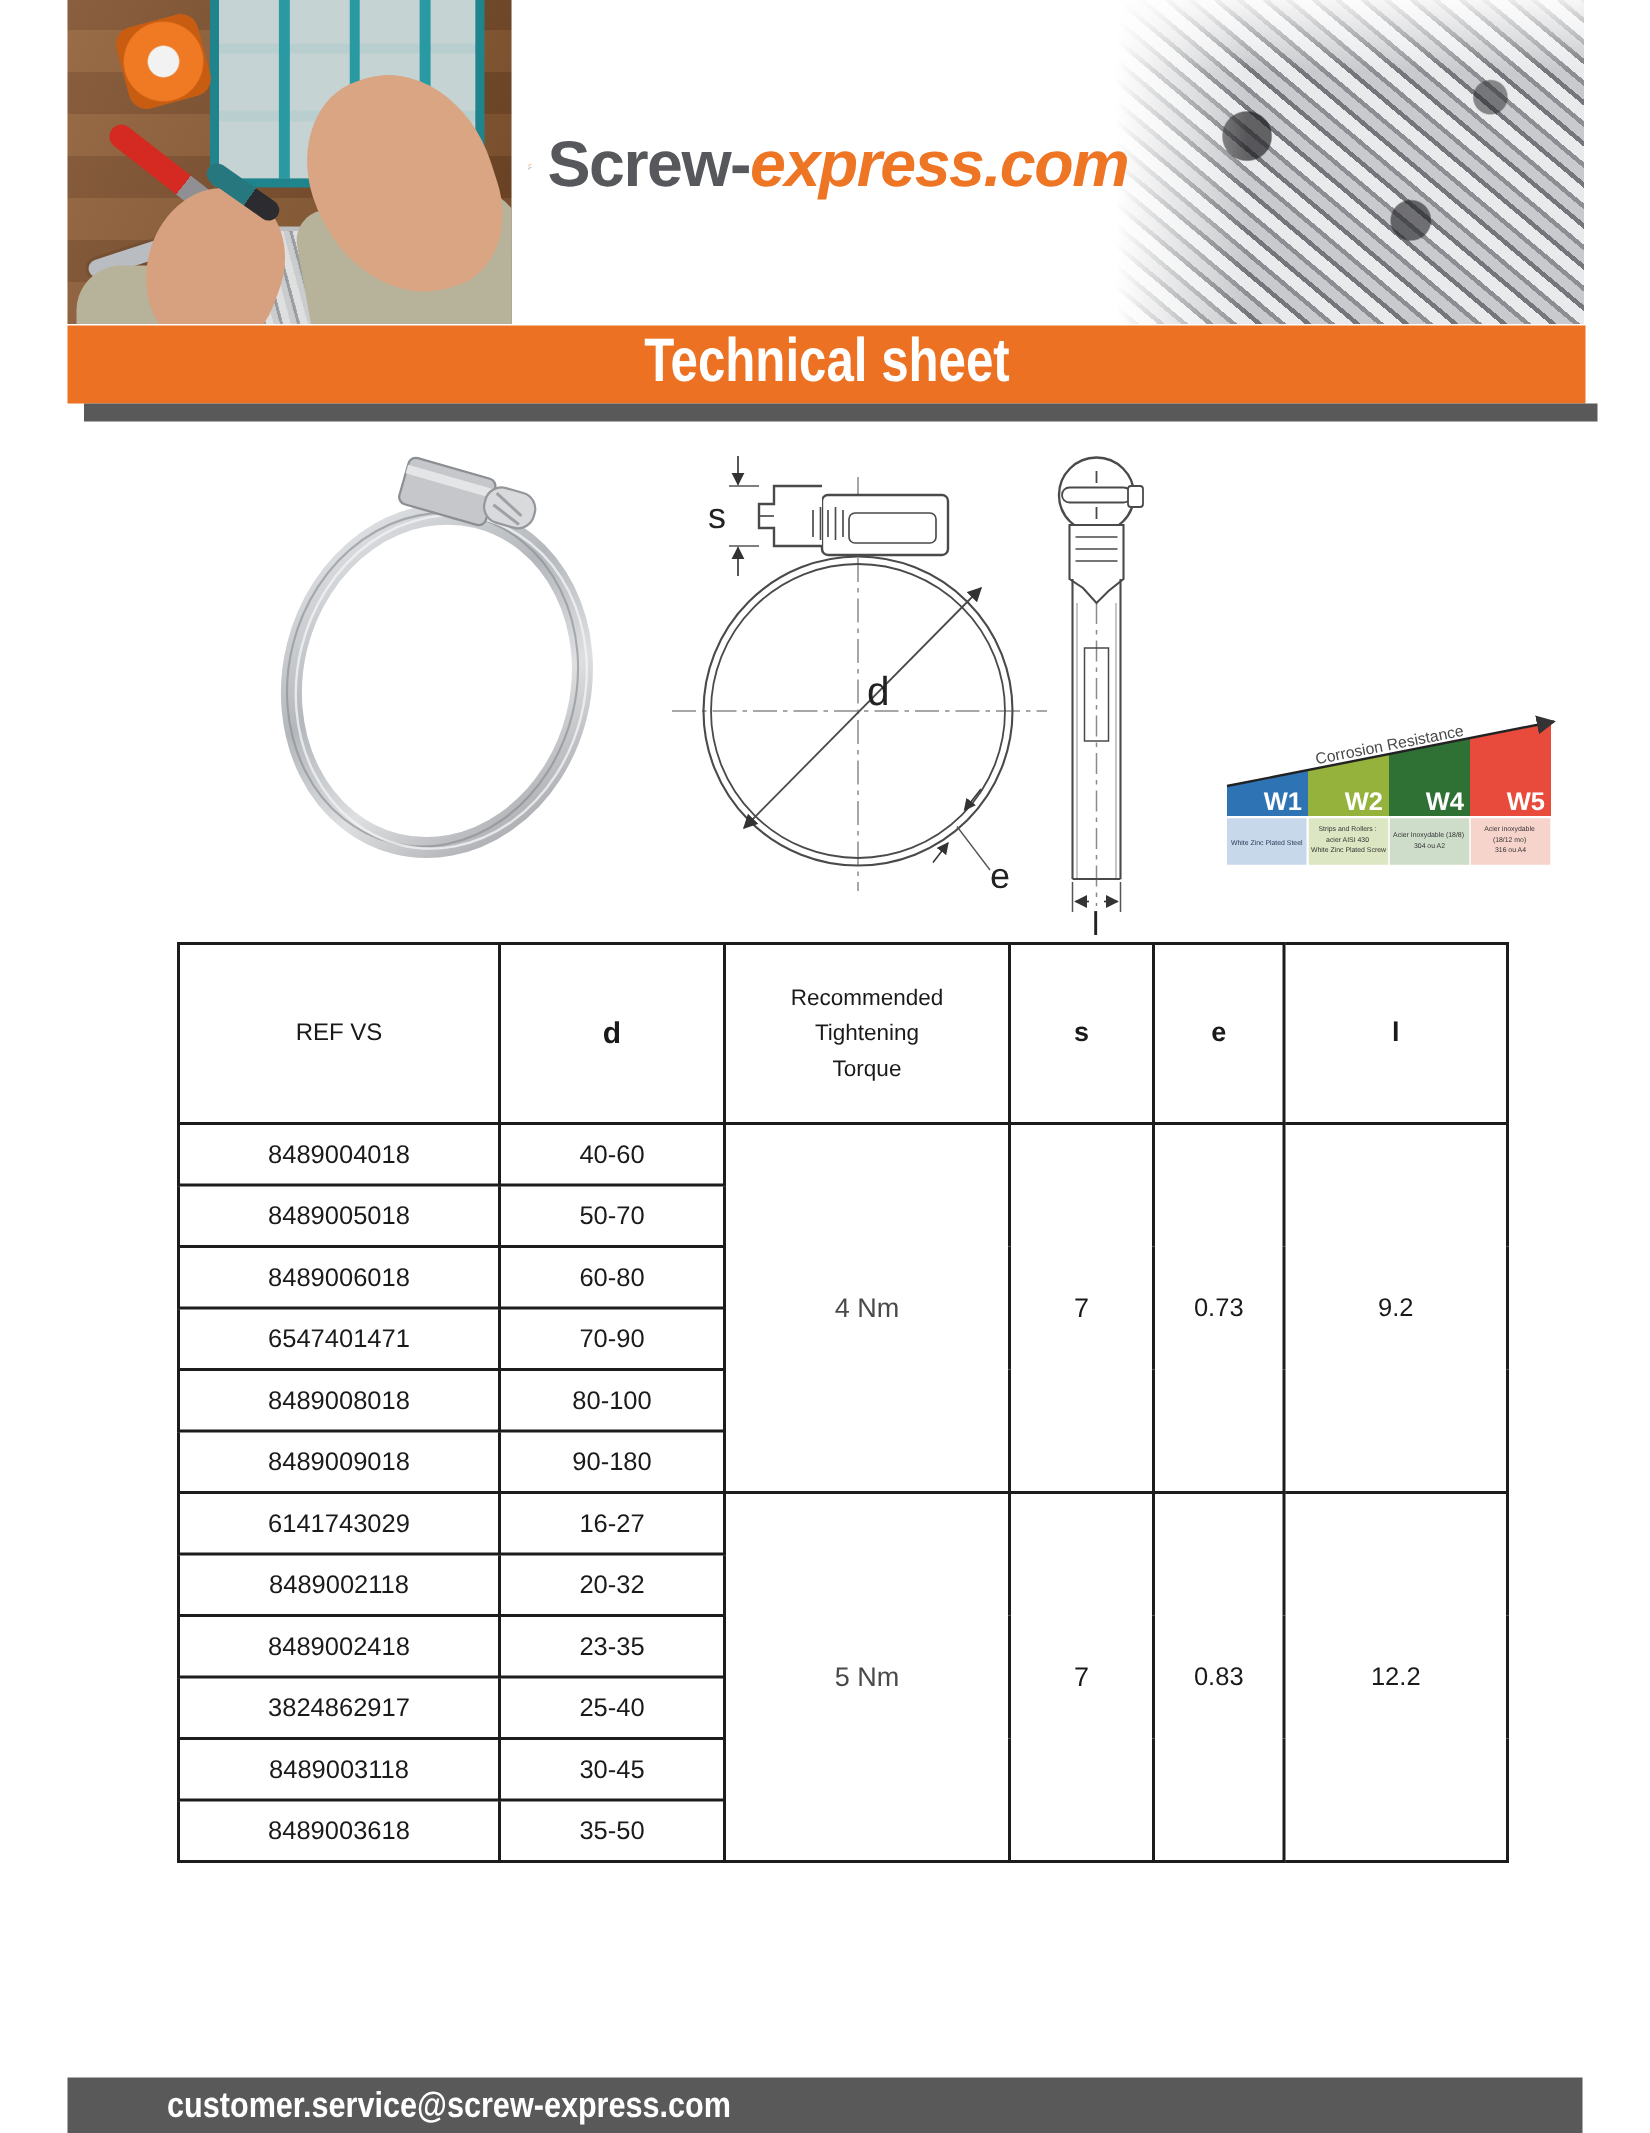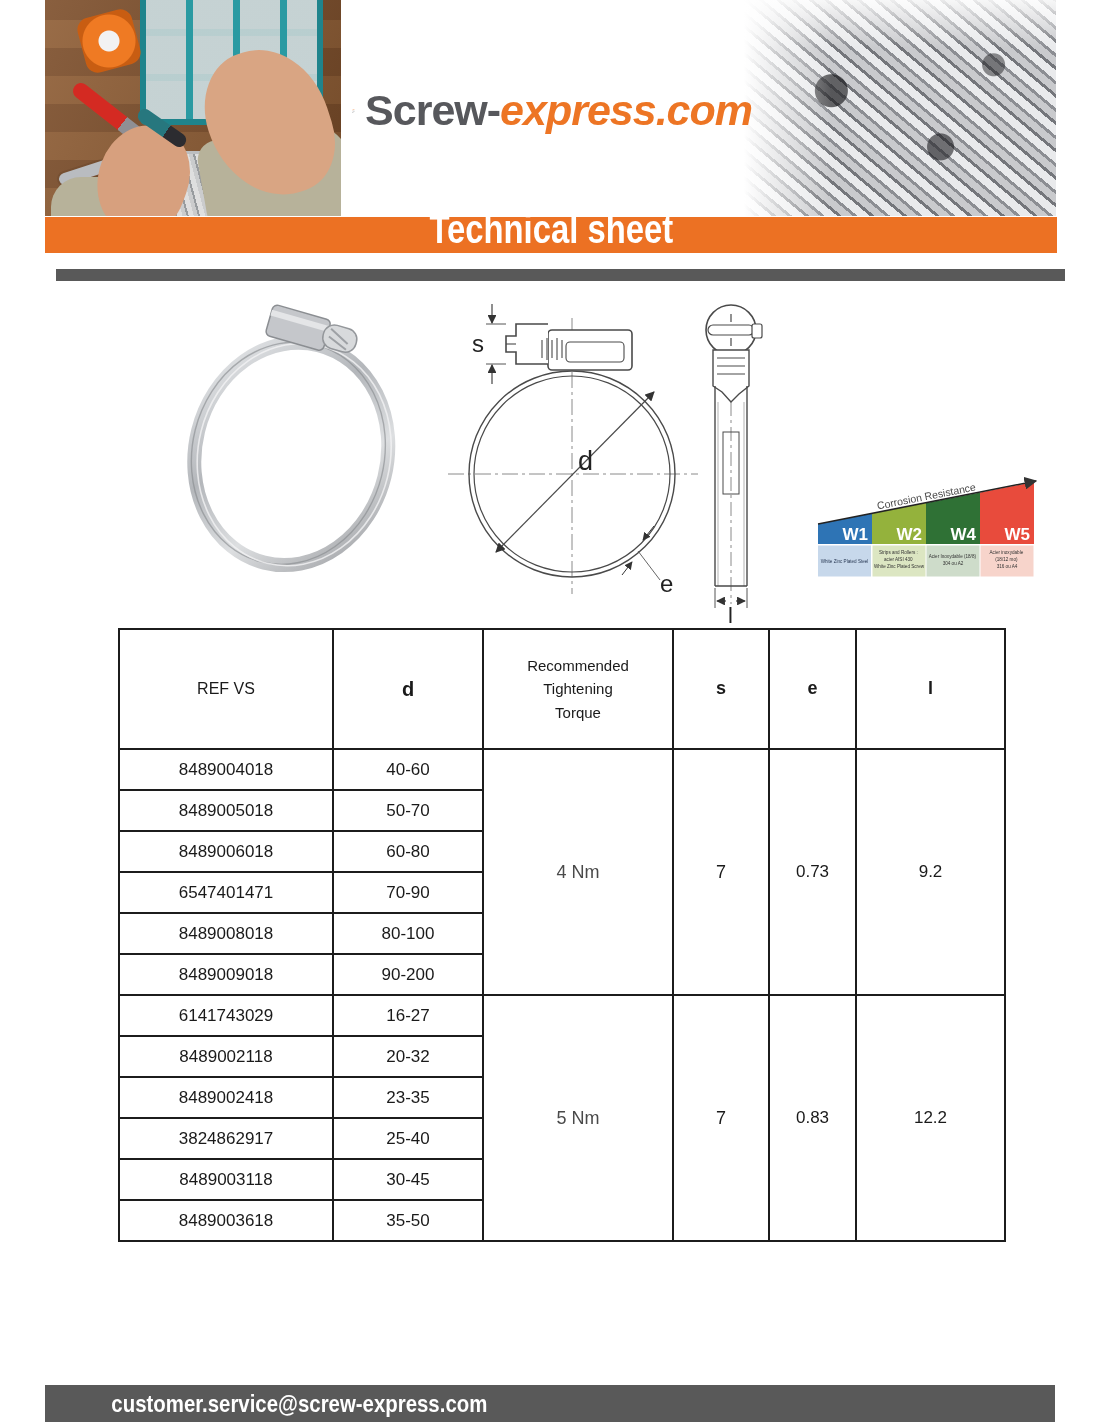--- a/index.html
+++ b/index.html
@@ -57,22 +57,22 @@
                linear-gradient(180deg, rgba(255,255,255,0.85) 0%, rgba(255,255,255,0) 22%); }
 
   
   .logo { position:absolute; left:352px; top:58px; width:400px; height:105px;
     display:flex; align-items:center; gap:10px; }
   .logo-text { font-size:43px; font-weight:bold; letter-spacing:-1px; white-space:nowrap; }
   .brand-dark { color:#57585c;text-align:center; }
   .brand-orange { color:#ed7524; font-style:italic; }
 
   
-  .banner { position:absolute; left:45px; top:217px; width:1012px; height:36px;
-    background:#ec7123; display:flex; align-items:flex-end; justify-content:center; }
+  .banner { position:absolute; left:45px; top:217px; width:1012px; height:52px;
+    background:#ec7123; display:flex; align-items:flex-start; justify-content:center; }
   .banner-title { color:#fff; font-weight:bold; font-size:41px; transform:scaleX(0.8); letter-spacing:0; }
   .divider { position:absolute; left:56px; top:269px; width:1009px; height:12px; background:#595959; }
 
   
   .svg-abs { position:absolute; }
   .dim-label { font-family:"Liberation Sans", sans-serif; fill:#222; }
 
   
   table.spec { position:absolute; left:118px; top:628px; width:886px;
     border-collapse:collapse; table-layout:fixed; }
@@ -282,21 +282,21 @@
     <tr>
       <td>6547401471</td>
       <td>70-90</td>
     </tr>
     <tr>
       <td>8489008018</td>
       <td>80-100</td>
     </tr>
     <tr>
       <td>8489009018</td>
-      <td>90-200</td>
+      <td>90-180</td>
     </tr>
     <tr>
       <td>6141743029</td>
       <td>16-27</td>
       <td class="c-torque" rowspan="6">5 Nm</td>
       <td class="c-s" rowspan="6">7</td>
       <td rowspan="6">0.83</td>
       <td rowspan="6">12.2</td>
     </tr>
     <tr>

